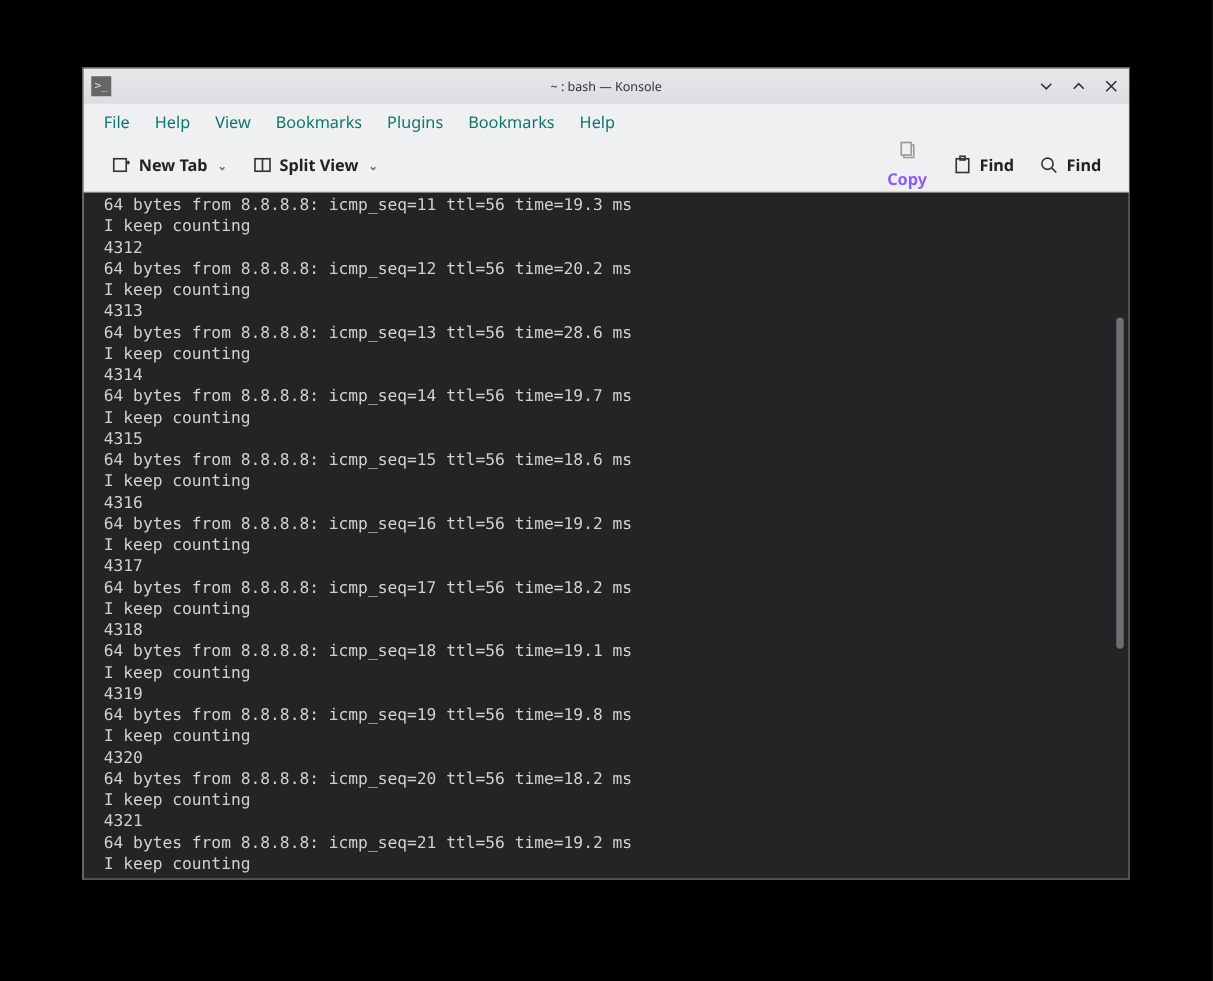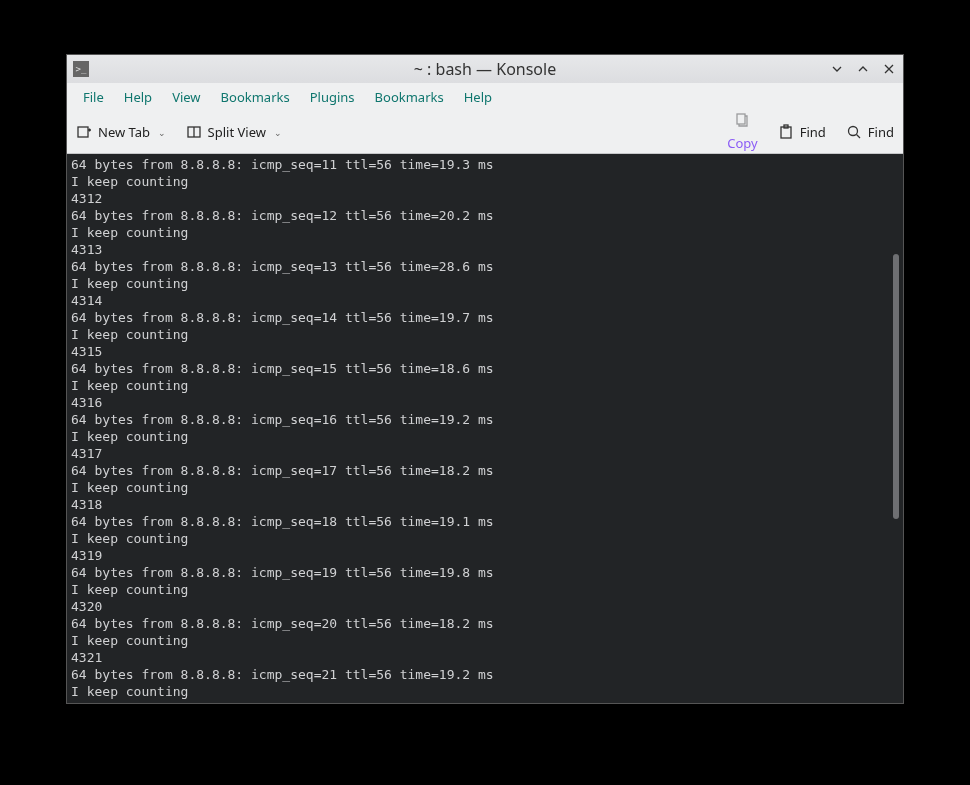--- a/index.html
+++ b/index.html
@@ -25,21 +25,21 @@
       display: flex;
       flex-direction: column;
       border: 1px solid #555;
     }
     .titlebar {
       height: 28px;
       background: linear-gradient(to bottom, #e7e8ea, #dcdde0);
       display: flex;
       align-items: center;
       padding: 0 6px;
-      font-size: 16px;
+      font-size: 10px;
       color: #222;
       position: relative;
       text-align: right;
     }
     .titlebar-icon {
       width: 16px;
       height: 16px;
       background: #666;
       margin-right: 6px;
       display: flex;
@@ -87,24 +87,25 @@
     .menubar-item {
       padding: 4px 10px;
       cursor: pointer;
       color: #0f766e;
     }
     .toolbar {
       height: 43px;
       background: #eff0f1;
       display: flex;
       align-items: center;
-      padding: 0 3px;
+      padding: 0 16px;
       font-size: 13px;
       gap: 8px;
       border-bottom: 1px solid #c6c7c9;
+      font-weight: bold;
     }
     .toolbar-group {
       display: flex;
       align-items: center;
       gap: 6px;
       padding: 4px 6px;
       cursor: pointer;
       color: #222;
     }
     .toolbar-spacer {
@@ -129,21 +130,21 @@
     .disabled svg {
       stroke: #9a9b9d;
     }
     .terminal-area {
       flex: 1;
       background: #222426;
       position: relative;
       overflow: hidden;
     }
     .terminal-content {
-      padding: 2px 4px;
+      padding: 2px 16px;
       font-family: "DejaVu Sans Mono", "Consolas", monospace;
       font-size: 13px;
       line-height: 17px;
       color: #d0d1d3;
       white-space: pre;
     }
     .scrollbar {
       position: absolute;
       right: 4px;
       top: 100px;

